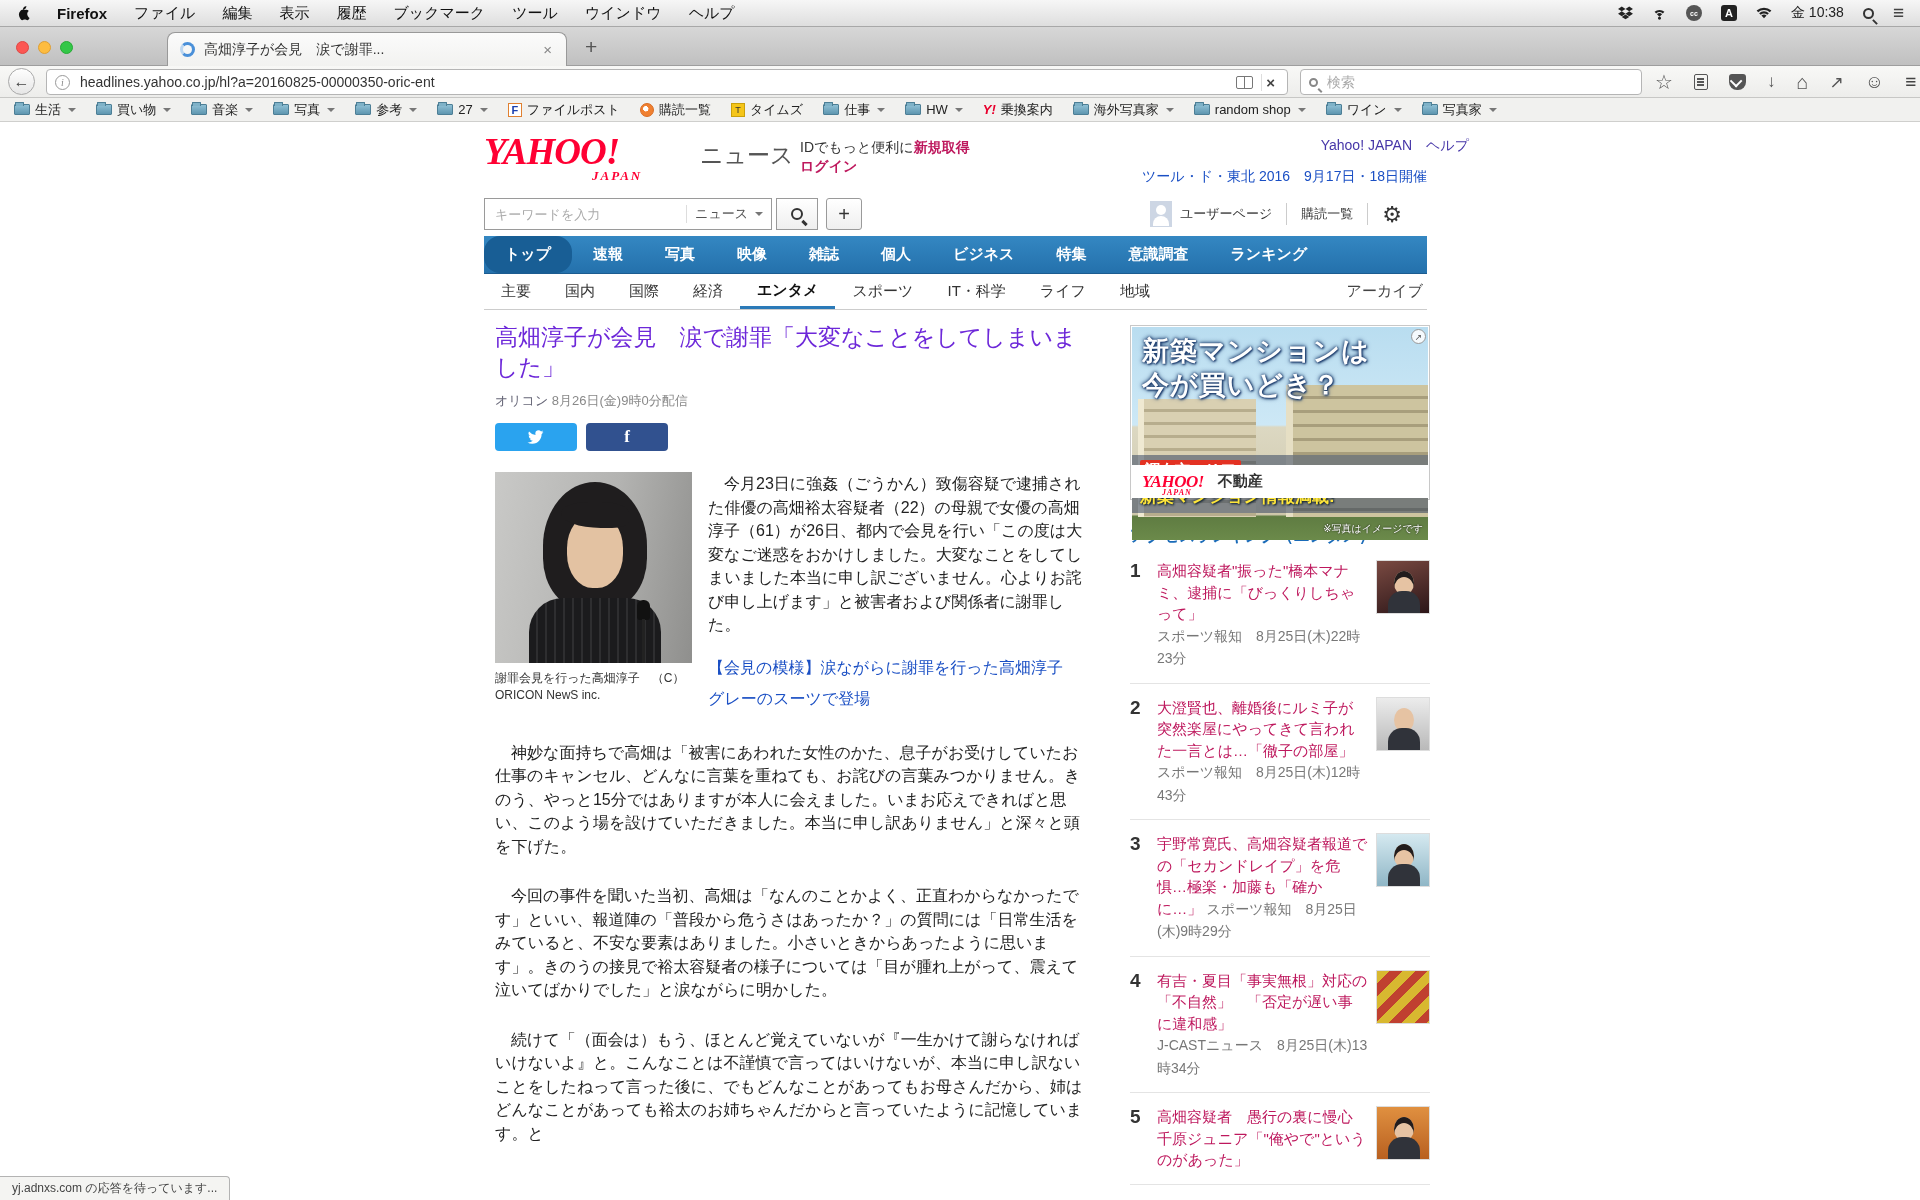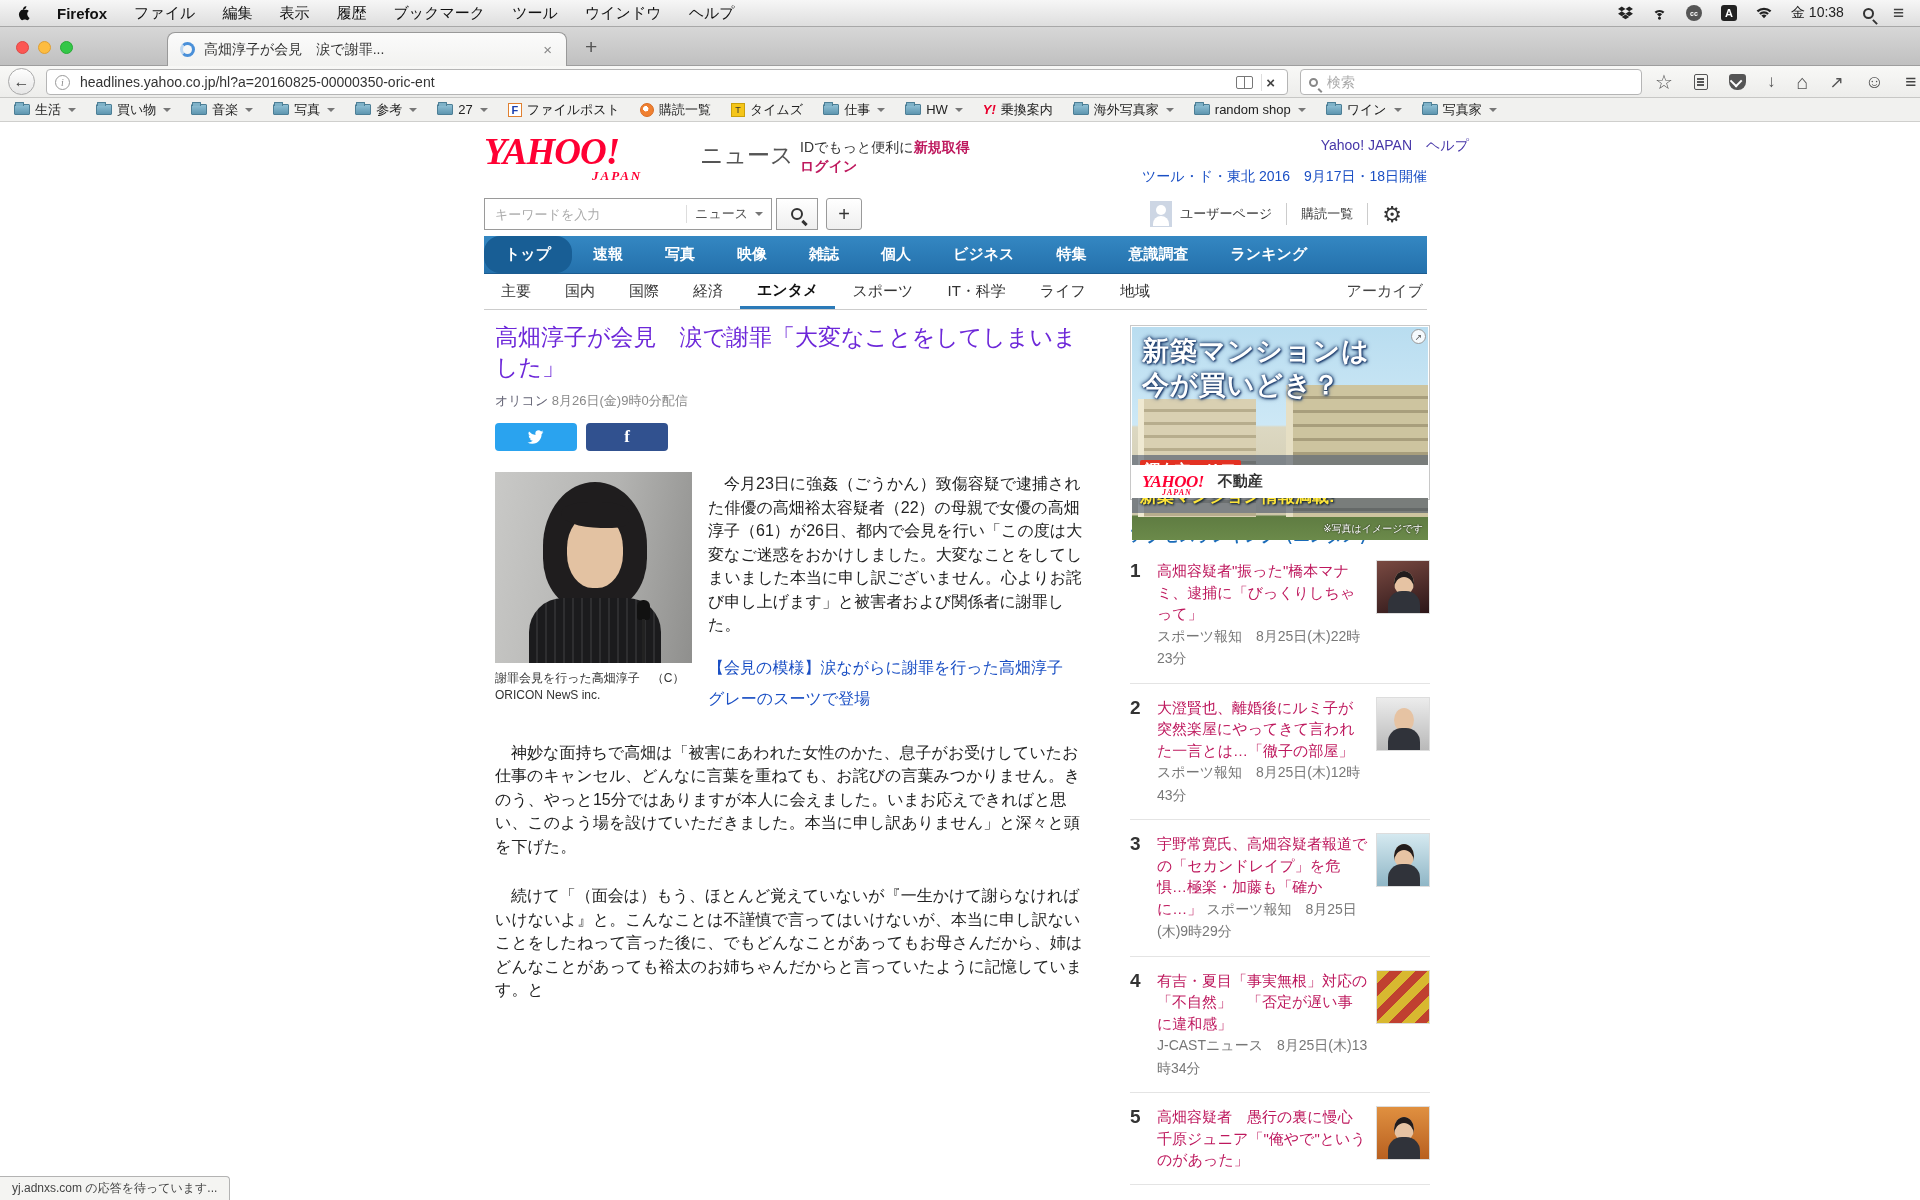--- a/index.html
+++ b/index.html
@@ -455,20 +455,21 @@
           <span>ORICON NewS inc.</span>
         </div>
       </div>
       <div class="p-right">
         <div class="a-p">　今月23日に強姦（ごうかん）致傷容疑で逮捕された俳優の高畑裕太容疑者（22）の母親で女優の高畑淳子（61）が26日、都内で会見を行い「この度は大変なご迷惑をおかけしました。大変なことをしてしまいました本当に申し訳ございません。心よりお詫び申し上げます」と被害者および関係者に謝罪した。</div>
         <a class="photo-link">【会見の模様】涙ながらに謝罪を行った高畑淳子　グレーのスーツで登場</a>
       </div>
     </div>
     <div class="a-body">
       <p class="a-p">　神妙な面持ちで高畑は「被害にあわれた女性のかた、息子がお受けしていたお仕事のキャンセル、どんなに言葉を重ねても、お詫びの言葉みつかりません。きのう、やっと15分ではありますが本人に会えました。いまお応えできればと思い、このよう場を設けていただきました。本当に申し訳ありません」と深々と頭を下げた。</p>
+      <p class="a-p">　今回の事件を聞いた当初、高畑は「なんのことかよく、正直わからなかったです」といい、報道陣の「普段から危うさはあったか？」の質問には「日常生活をみていると、不安な要素はありました。小さいときからあったように思います」。きのうの接見で裕太容疑者の様子については「目が腫れ上がって、震えて泣いてばかりでした」と涙ながらに明かした。</p>
       <p class="a-p">　続けて「（面会は）もう、ほとんど覚えていないが『一生かけて謝らなければいけないよ』と。こんなことは不謹慎で言ってはいけないが、本当に申し訳ないことをしたねって言った後に、でもどんなことがあってもお母さんだから、姉はどんなことがあっても裕太のお姉ちゃんだからと言っていたように記憶しています。と</p>
     </div>
   </div>
 
   <div class="abs sidebar">
     <div class="adbox">
       <div class="ad-img">
         <div class="bldg1"></div>
           <div class="bldg2"></div>
         <div class="ad-t1">新築マンションは</div>

